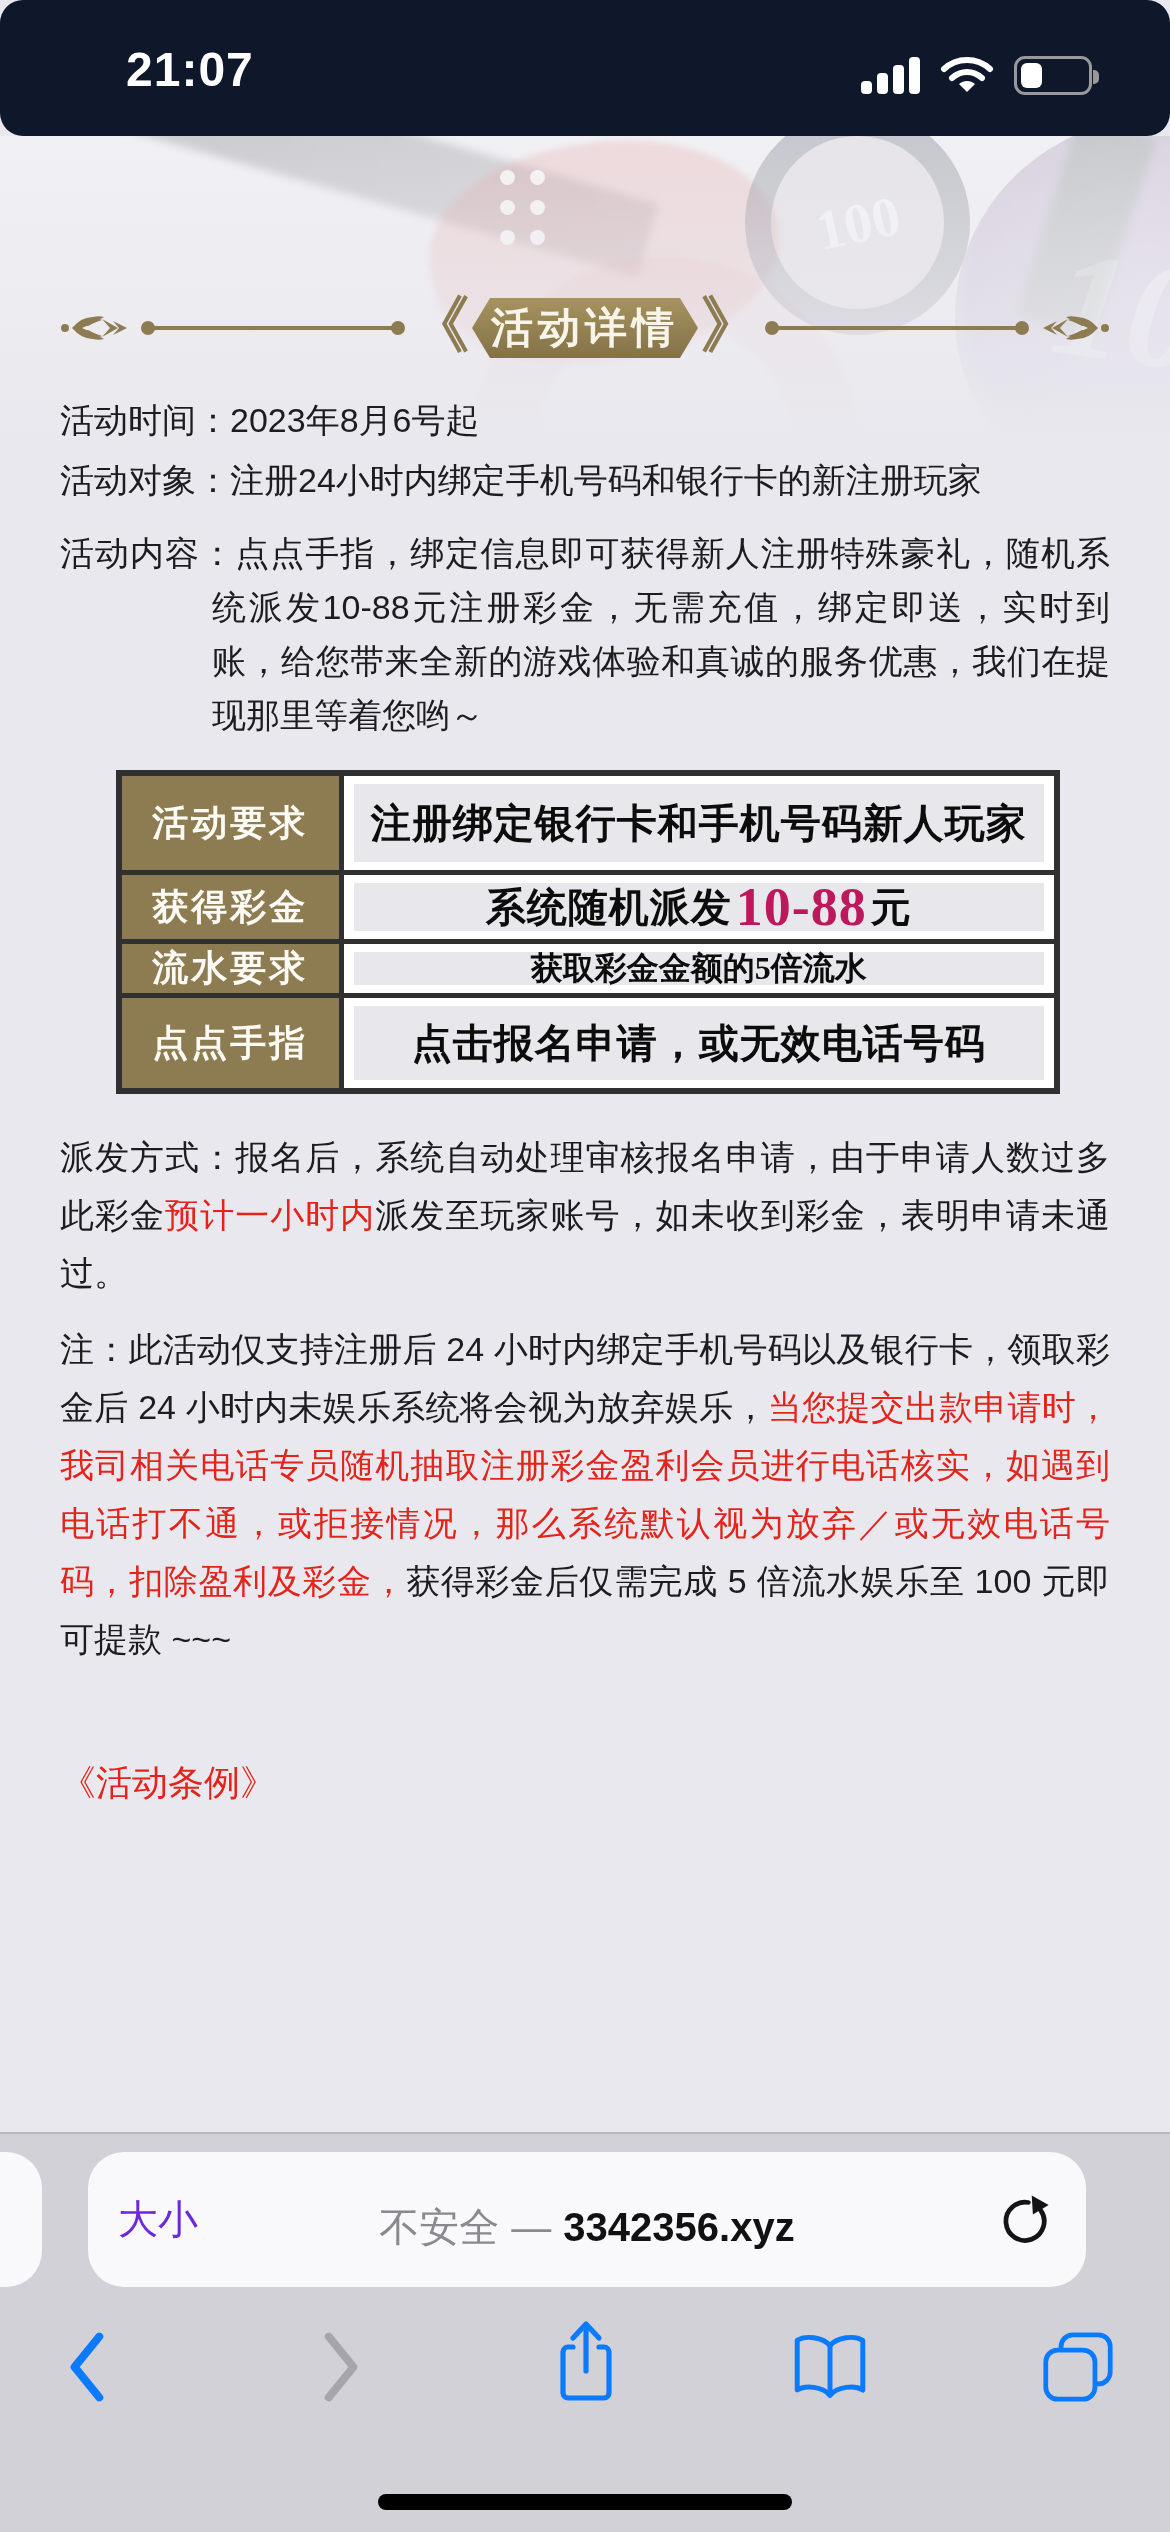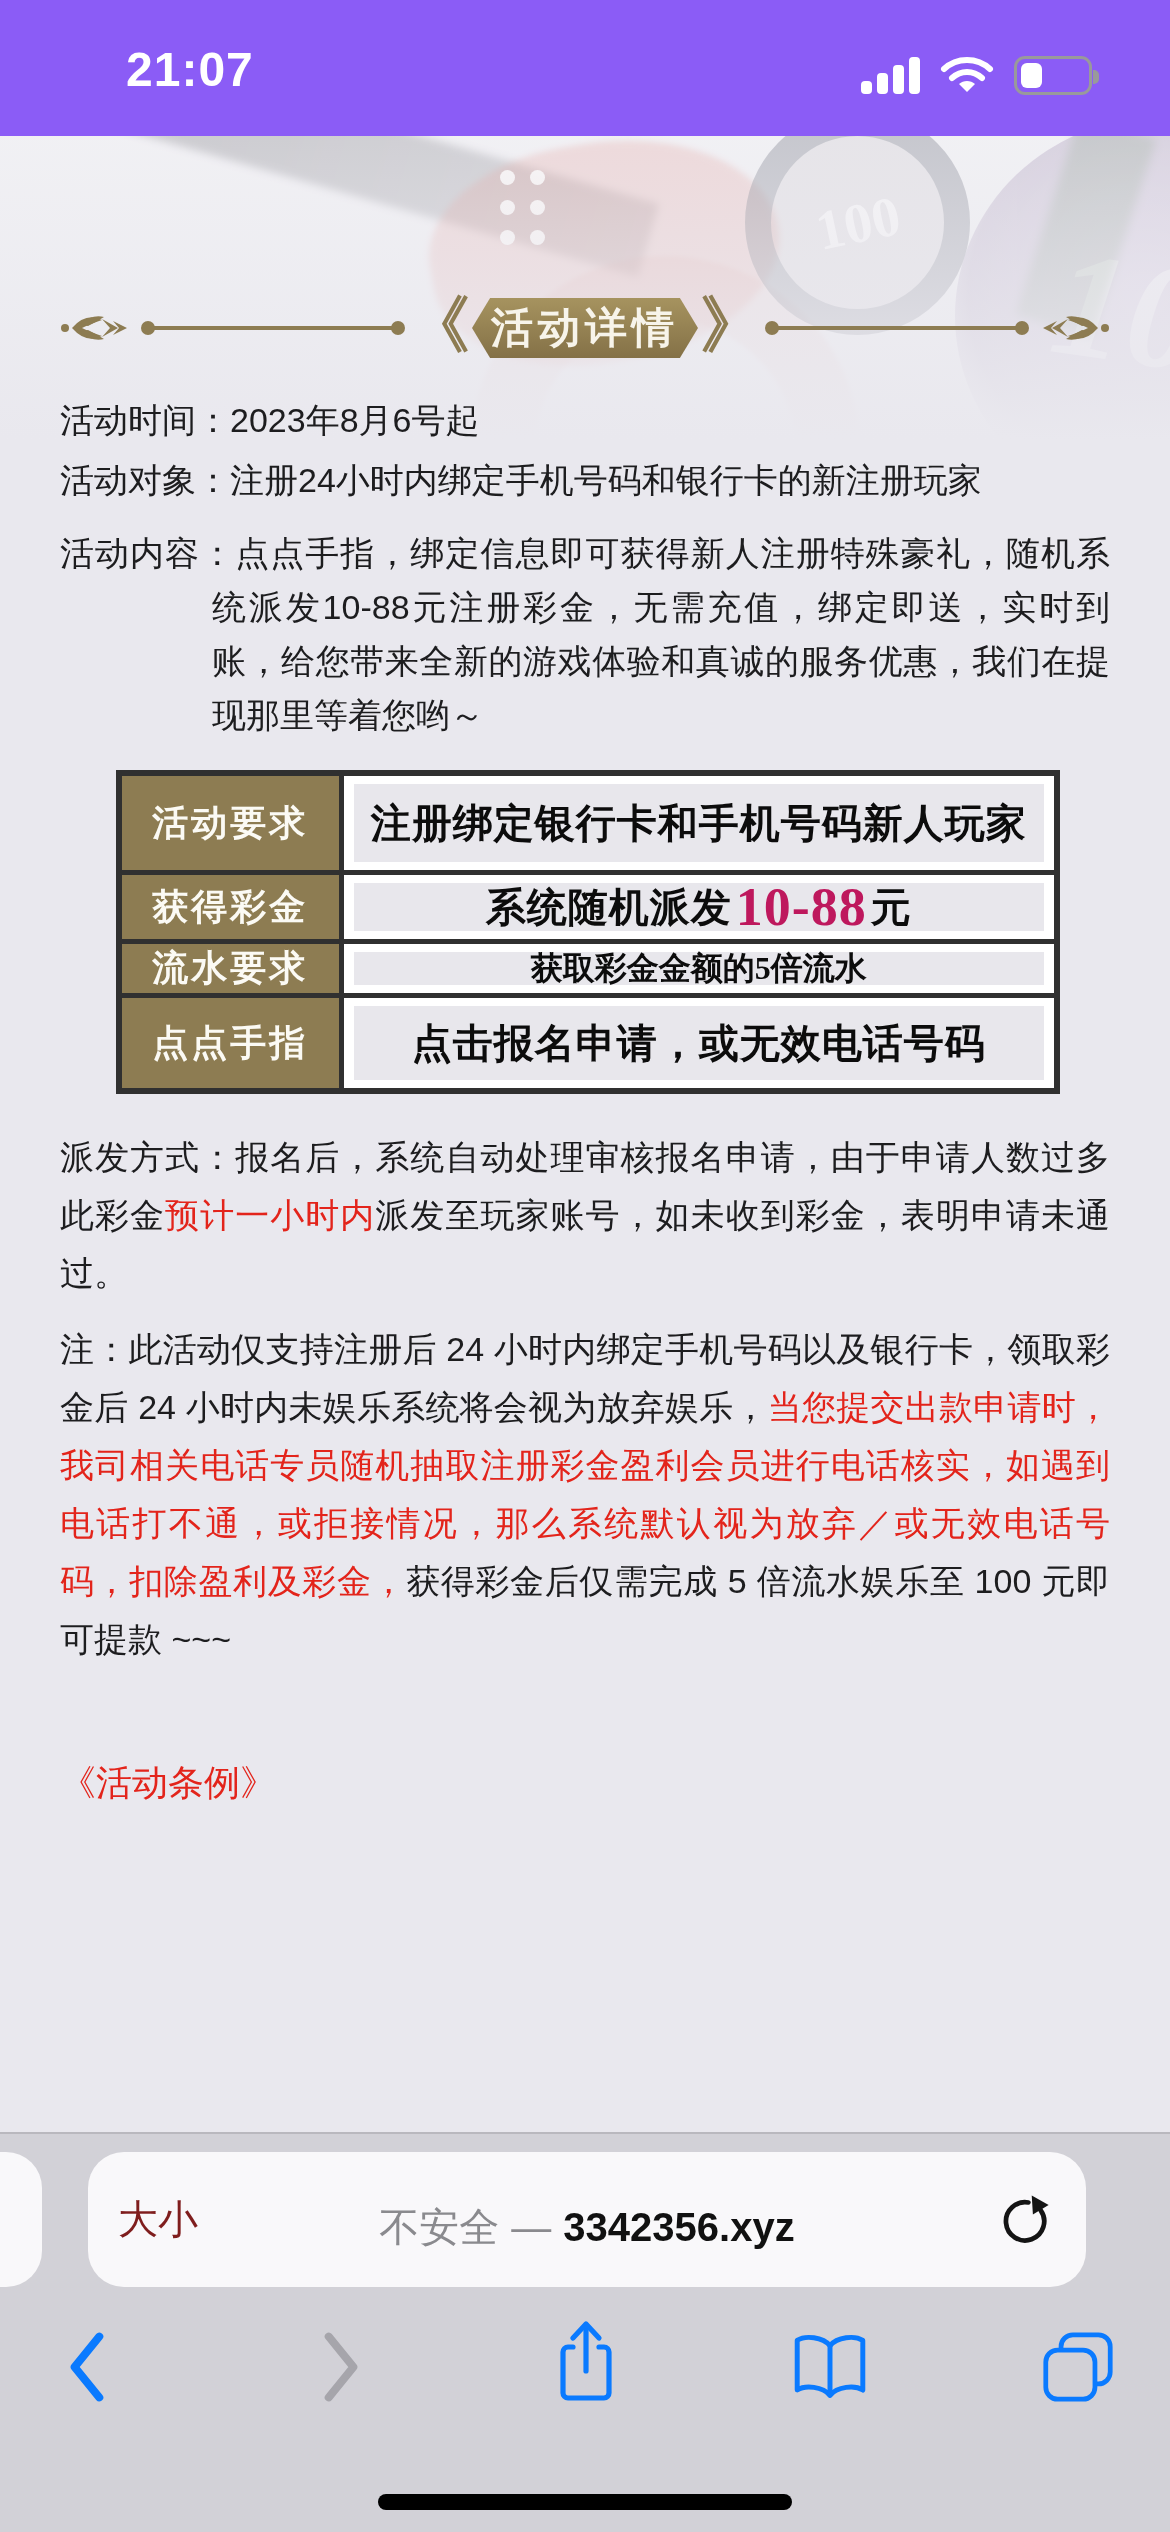--- a/index.html
+++ b/index.html
@@ -1,20 +1,20 @@
 <!DOCTYPE html>
 <html><head>
 <meta charset="utf-8">
 <style>
   html,body{margin:0;padding:0;background:#000;}
   .screen{position:relative;width:1170px;height:2532px;background:#e9e8ee;overflow:hidden;
           font-family:"Liberation Sans","DejaVu Sans",sans-serif;color:#1d1d1f;}
 
   
-  .status-bar{position:absolute;top:0;left:0;right:0;height:136px;background:#8b5cf6;z-index:40;}
+  .status-bar{position:absolute;top:0;left:0;right:0;height:136px;background:#0f172a;z-index:40;border-radius:23px;}
   .sb-time{position:absolute;left:126px;top:42px;font-size:48px;font-weight:700;color:#fff;letter-spacing:1px;}
   .sb-right{position:absolute;right:78px;top:54px;display:flex;align-items:center;gap:20px;}
   .sig{display:flex;align-items:flex-end;gap:5px;height:38px;}
   .sig i{display:block;width:11px;border-radius:4px;background:#fff;}
   .batt{position:relative;width:78px;height:39px;border:3px solid #99999b;border-radius:11px;box-sizing:border-box;}
   .batt-fill{position:absolute;left:4px;top:4px;bottom:4px;width:21px;background:#fff;border-radius:6px;}
   .batt-cap{position:absolute;right:-10px;top:11px;width:6px;height:14px;background:#99999b;border-radius:0 5px 5px 0;}
 
   
   .hero{position:absolute;top:136px;left:0;right:0;height:330px;overflow:hidden;z-index:1;}
@@ -85,21 +85,21 @@
   .fs-big{font-size:40px;letter-spacing:1px;}
   .fs-mid{font-size:32px;}
   .val-red{color:#be185d;font-size:54px;line-height:1;margin:0 4px;}
 
   
   .safari{position:absolute;left:0;right:0;top:2132px;bottom:0;background:#d2d1d7;
           border-top:2px solid #b9b8be;box-sizing:border-box;z-index:40;}
   .pill-ghost{position:absolute;left:-34px;top:18px;width:76px;height:135px;background:#f9f8fa;border-radius:36px;}
   .pill{position:absolute;left:88px;top:18px;width:998px;height:135px;background:#f9f8fa;border-radius:36px;}
   .reader{position:absolute;left:30px;top:0;height:135px;display:flex;align-items:center;
-          font-size:40px;color:#7f1d1d;font-weight:500;}
+          font-size:40px;color:#6d28d9;font-weight:500;}
   .urltext{position:absolute;left:0;right:0;top:8px;height:135px;display:flex;align-items:center;justify-content:center;
           font-size:40px;gap:12px;}
   .urltext .sec{color:#8a8a8e;} .urltext .sep{color:#8a8a8e;} .urltext .dom{color:#111;font-weight:700;}
   .refresh{position:absolute;right:34px;top:40px;width:54px;height:54px;}
   .tb-btn{position:absolute;width:110px;height:110px;display:flex;align-items:center;justify-content:center;}
   .home{position:absolute;left:378px;top:360px;width:414px;height:16px;border-radius:9px;background:#000;}
 </style>
 </head>
 <body>
 

